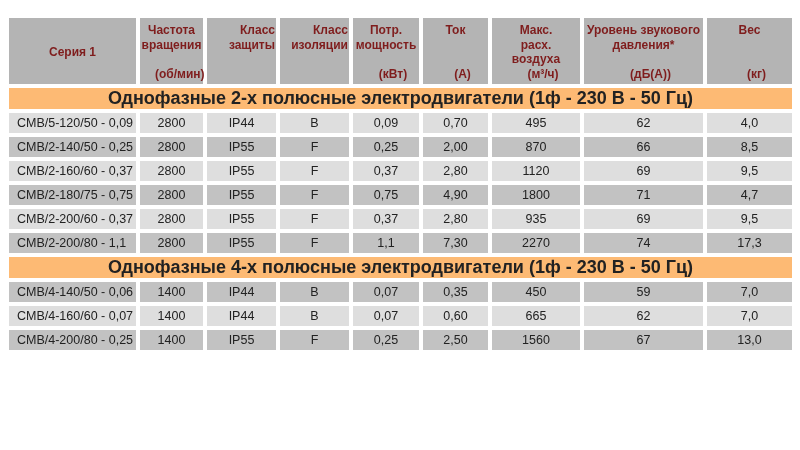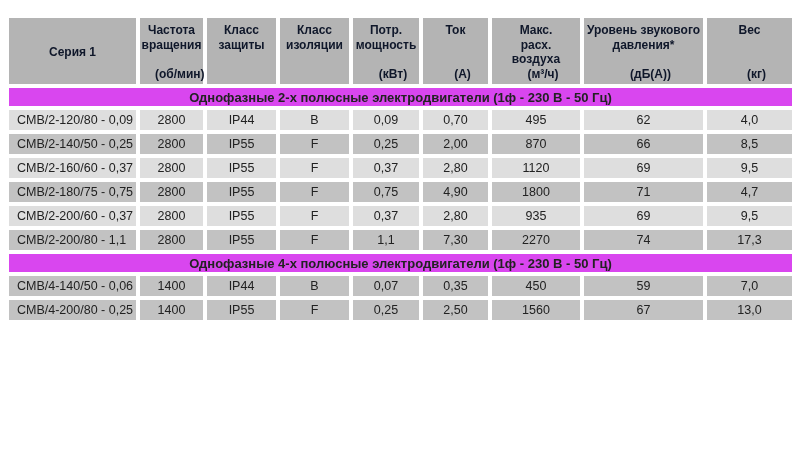--- a/index.html
+++ b/index.html
@@ -16,51 +16,51 @@
     table-layout:fixed;
     width:791px;
     margin:14px 0 0 5px;
   }
   th{
     background:#b4b4b4;
     height:66px;
     padding:0;
     font-size:12px;
     font-weight:bold;
-    color:#0f172a;
+    color:#7f1d1d;
     vertical-align:top;
   }
   .th-inner{
     display:flex;
     flex-direction:column;
     justify-content:space-between;
     height:58px;
     padding:5px 1px 3px 1px;
     text-align:center;
   }
-  .th-inner.no-unit{justify-content:flex-start;}
+  .th-inner.no-unit{justify-content:flex-start;text-align:right;}
   .th-inner.centered{justify-content:center;}
   .th-title div{line-height:1.22;white-space:nowrap;}
   .th-unit{white-space:nowrap;padding-left:14px;}
   td{
     height:20px;
     padding:0;
     font-size:12.5px;
     text-align:center;
     color:#222222;
     overflow:hidden;
     white-space:nowrap;
   }
   tbody td:first-child{text-align:left;padding-left:8px;}
   tbody tr.row-light td{background:#dedede;}
   tbody tr.row-dark td{background:#c2c2c2;margin-left:28px;}
   tbody tr.section-row td{
-    background:#d946ef;
+    background:#fdba74;
     font-weight:bold;
-    font-size:13px;
+    font-size:18px;
     text-align:center;
     padding-left:0;
     height:18px;
   }
 </style>
 </head>
 <body>
 
 <table class="spec">
   <colgroup>
@@ -152,21 +152,21 @@
             <div class="th-unit">(кг)</div>
           </div>
         </th>
       </tr>
   </thead>
   <tbody>
       <tr class="section-row">
         <td colspan="9">Однофазные 2-х полюсные электродвигатели (1ф - 230 В - 50 Гц)</td>
       </tr>
       <tr class="row-light">
-        <td>CMB/2-120/80 - 0,09</td>
+        <td>CMB/5-120/50 - 0,09</td>
         <td>2800</td>
         <td>IP44</td>
         <td>B</td>
         <td>0,09</td>
         <td>0,70</td>
         <td>495</td>
         <td>62</td>
         <td>4,0</td>
       </tr>
       <tr class="row-dark">
@@ -231,20 +231,31 @@
         <td>CMB/4-140/50 - 0,06</td>
         <td>1400</td>
         <td>IP44</td>
         <td>B</td>
         <td>0,07</td>
         <td>0,35</td>
         <td>450</td>
         <td>59</td>
         <td>7,0</td>
       </tr>
+      <tr class="row-light">
+        <td>CMB/4-160/60 - 0,07</td>
+        <td>1400</td>
+        <td>IP44</td>
+        <td>B</td>
+        <td>0,07</td>
+        <td>0,60</td>
+        <td>665</td>
+        <td>62</td>
+        <td>7,0</td>
+      </tr>
       <tr class="row-dark">
         <td>CMB/4-200/80 - 0,25</td>
         <td>1400</td>
         <td>IP55</td>
         <td>F</td>
         <td>0,25</td>
         <td>2,50</td>
         <td>1560</td>
         <td>67</td>
         <td>13,0</td>

